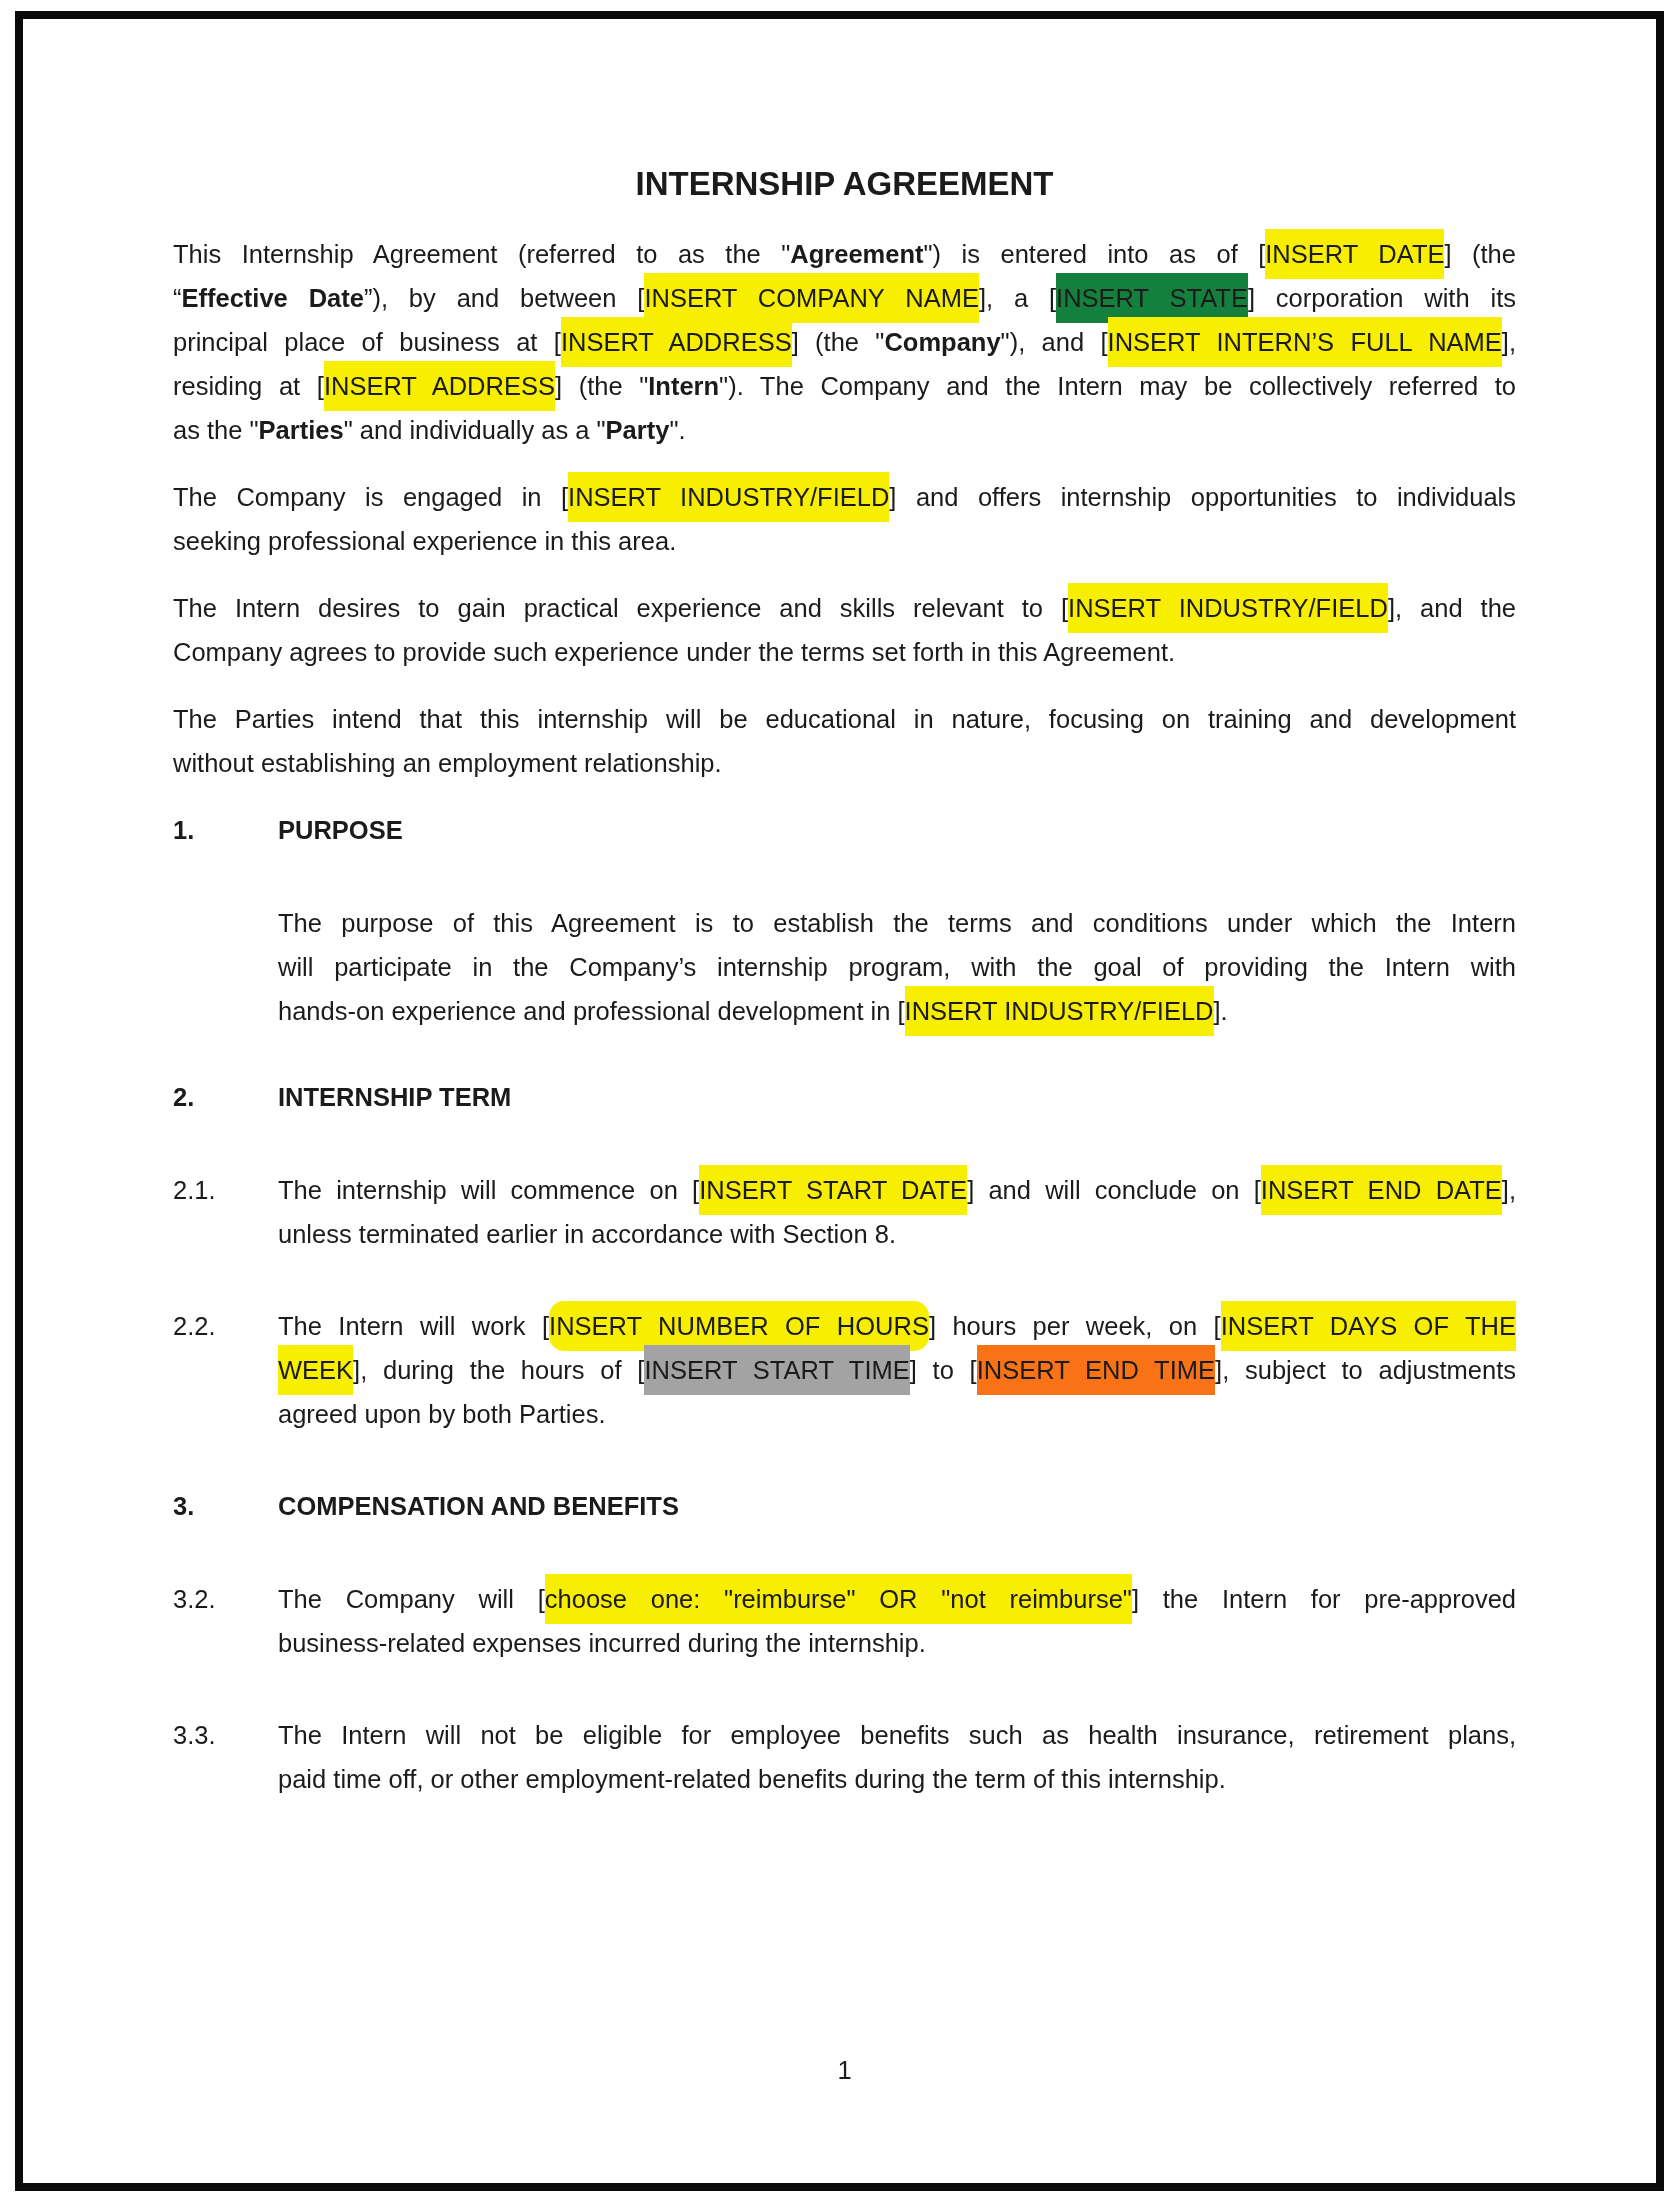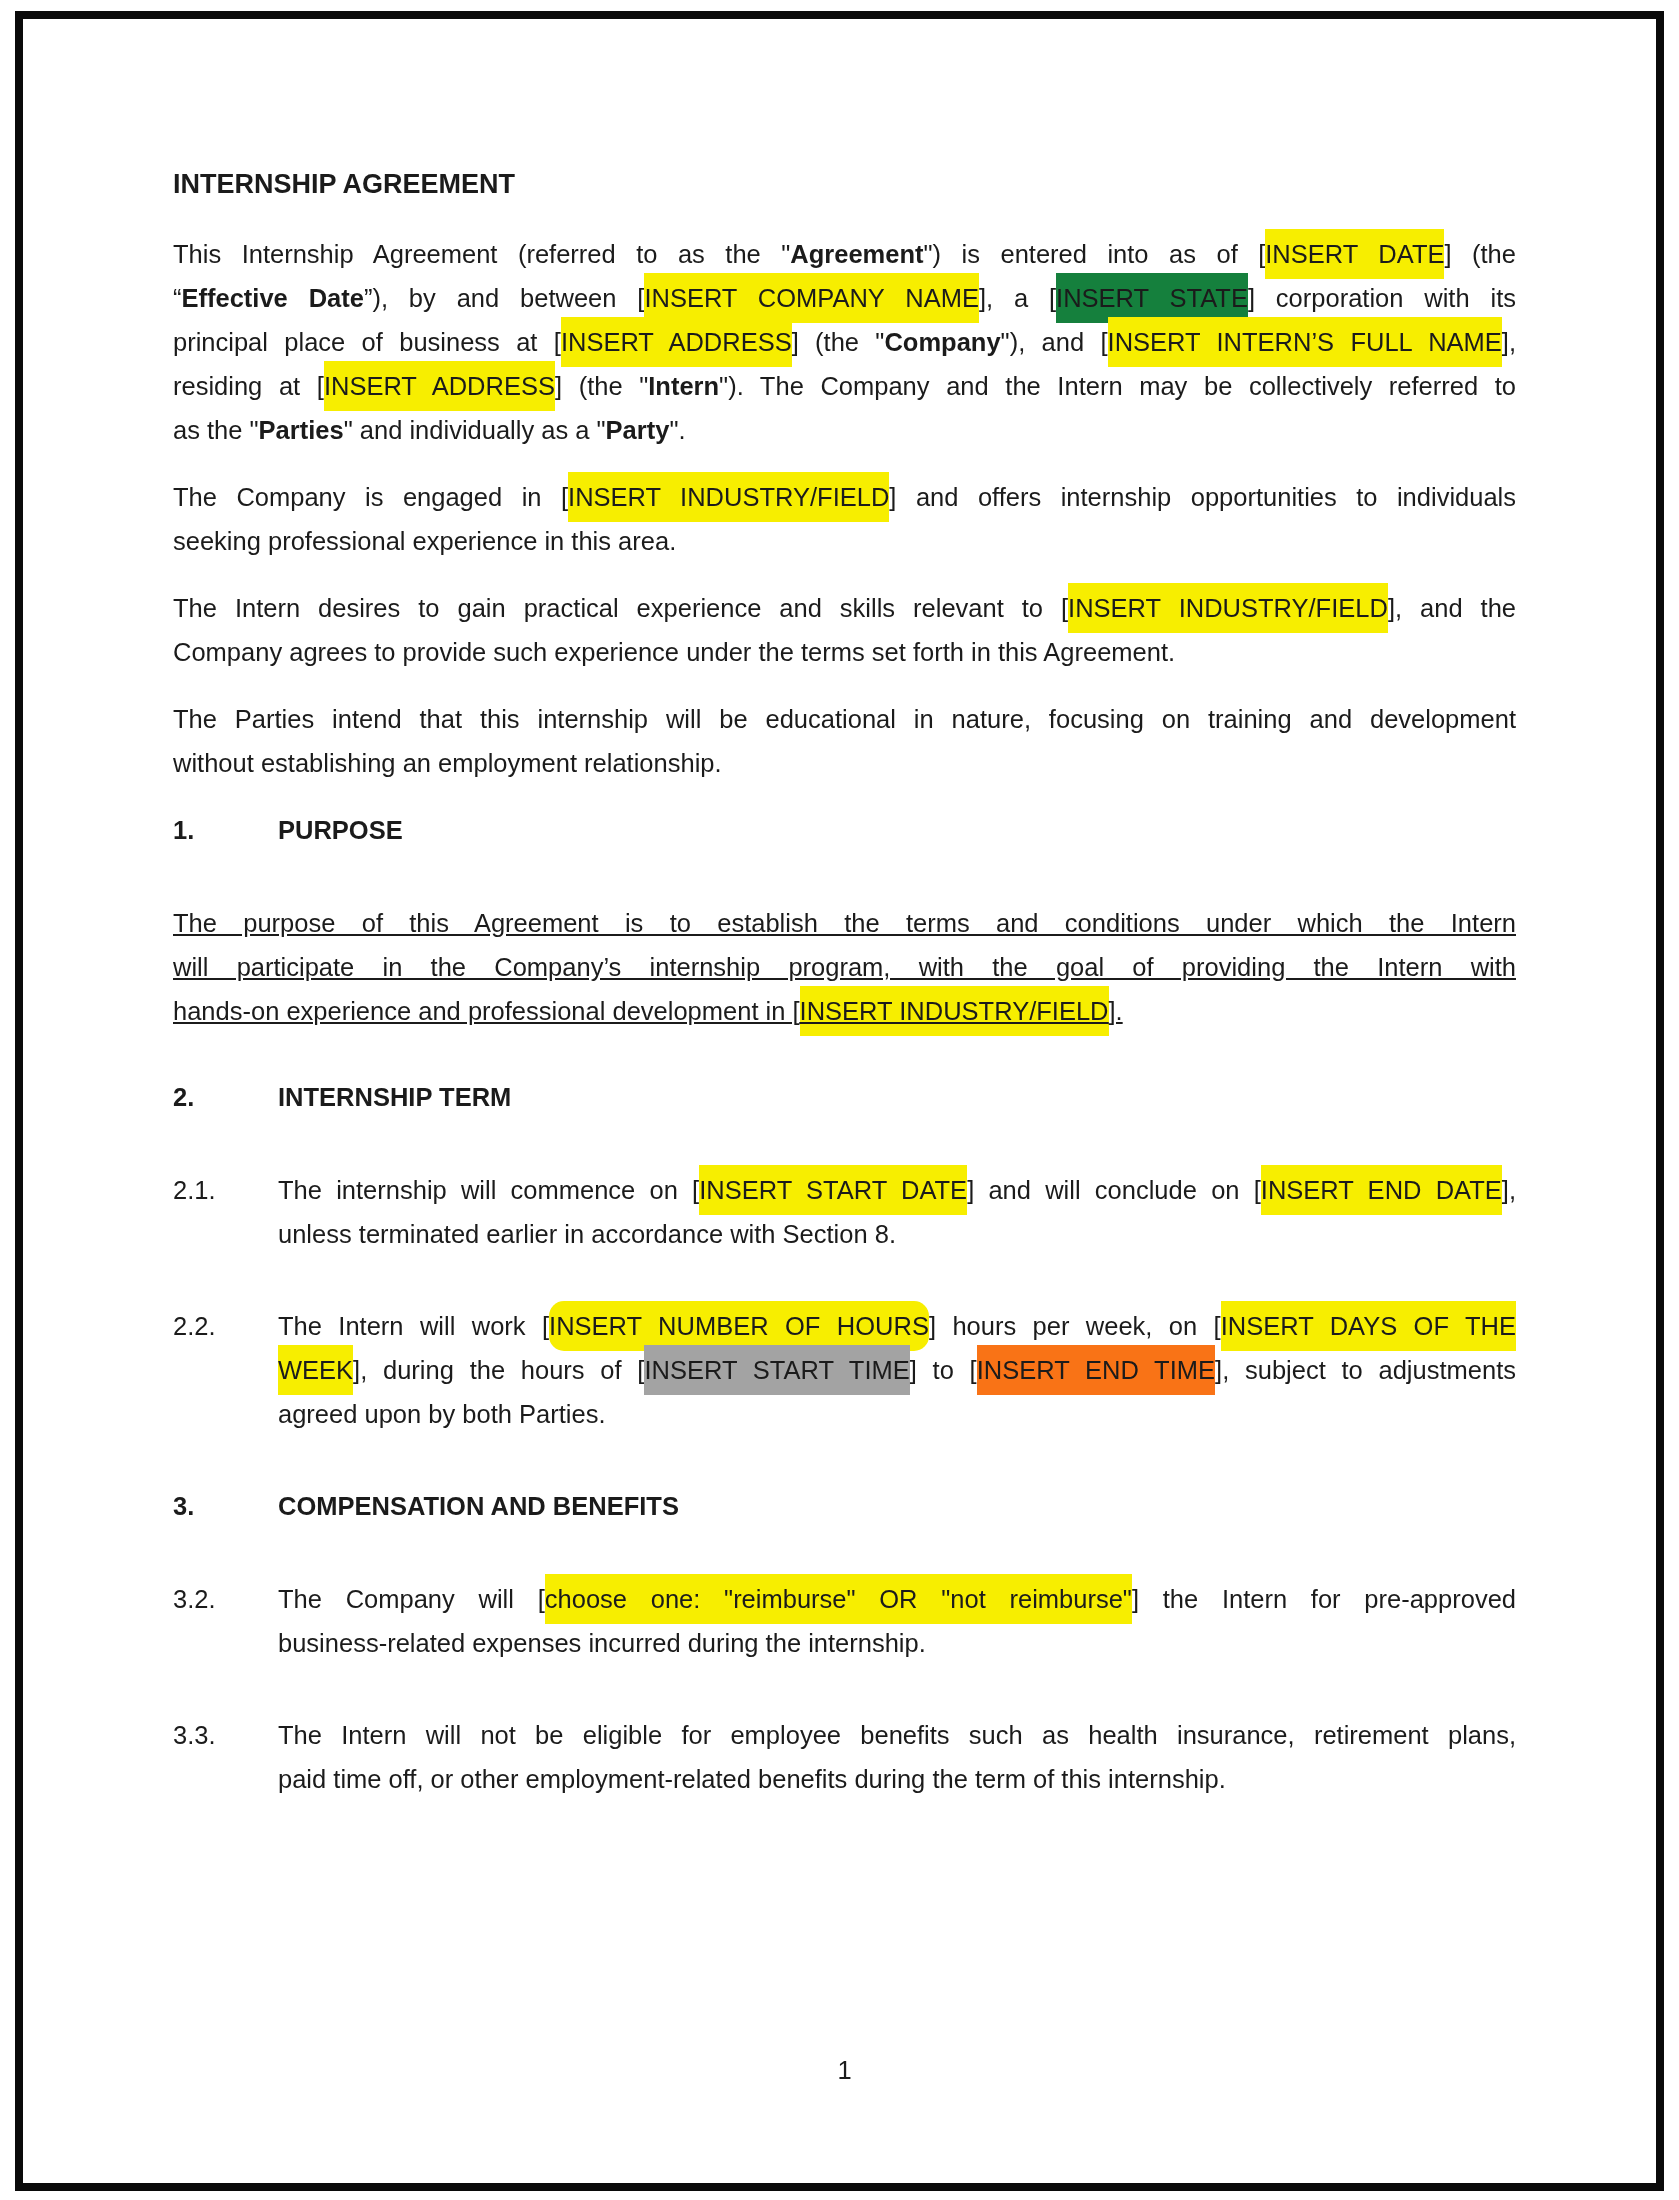--- a/index.html
+++ b/index.html
@@ -1,23 +1,23 @@
 <!DOCTYPE html>
 <html style="font-size:14px"><head>
 <meta charset="utf-8">
 <style>
   html,body{margin:0;padding:0;background:#ffffff;}
   body{font-family:"Liberation Sans",sans-serif;color:#1b1b1b;}
   .page{position:relative;width:1679px;height:2201px;background:#ffffff;overflow:hidden;}
   .frame{position:absolute;left:15px;top:10.5px;right:15px;bottom:10.5px;border:8.8px solid #0a0a0a;pointer-events:none;}
   .content{position:absolute;left:173px;top:162px;width:1343px;display:flex;flex-direction:column;font-size:25.5px;line-height:44px;}
-  .title{font-weight:bold;font-size:27px;line-height:44px;margin:0 0 25.5px 0;}
+  .title{font-weight:bold;font-size:33px;line-height:44px;text-align:center;margin:0 0 25.5px 0;}
   .block{width:auto;}
   .para{margin:0 0 23px 0;}
-  .para.indent{margin-bottom:42px;text-decoration:underline;}
+  .para.indent{margin-left:105px;margin-bottom:42px;}
   .heading{display:grid;grid-template-columns:105px 1fr;font-weight:bold;margin:0 0 49px 0;}
   .numbered{display:grid;grid-template-columns:105px 1fr;margin:0 0 48px 0;}
   .num{text-align:left;}
   .line{text-align:justify;text-align-last:justify;}
   .line.last{text-align:justify;text-align-last:left;}
   .b{font-weight:bold;}
   .hl{padding:11px 0;}
   .footer{position:absolute;left:173px;top:2048px;width:1343px;text-align:center;font-size:25.5px;line-height:44px;}
 </style>
 </head>

